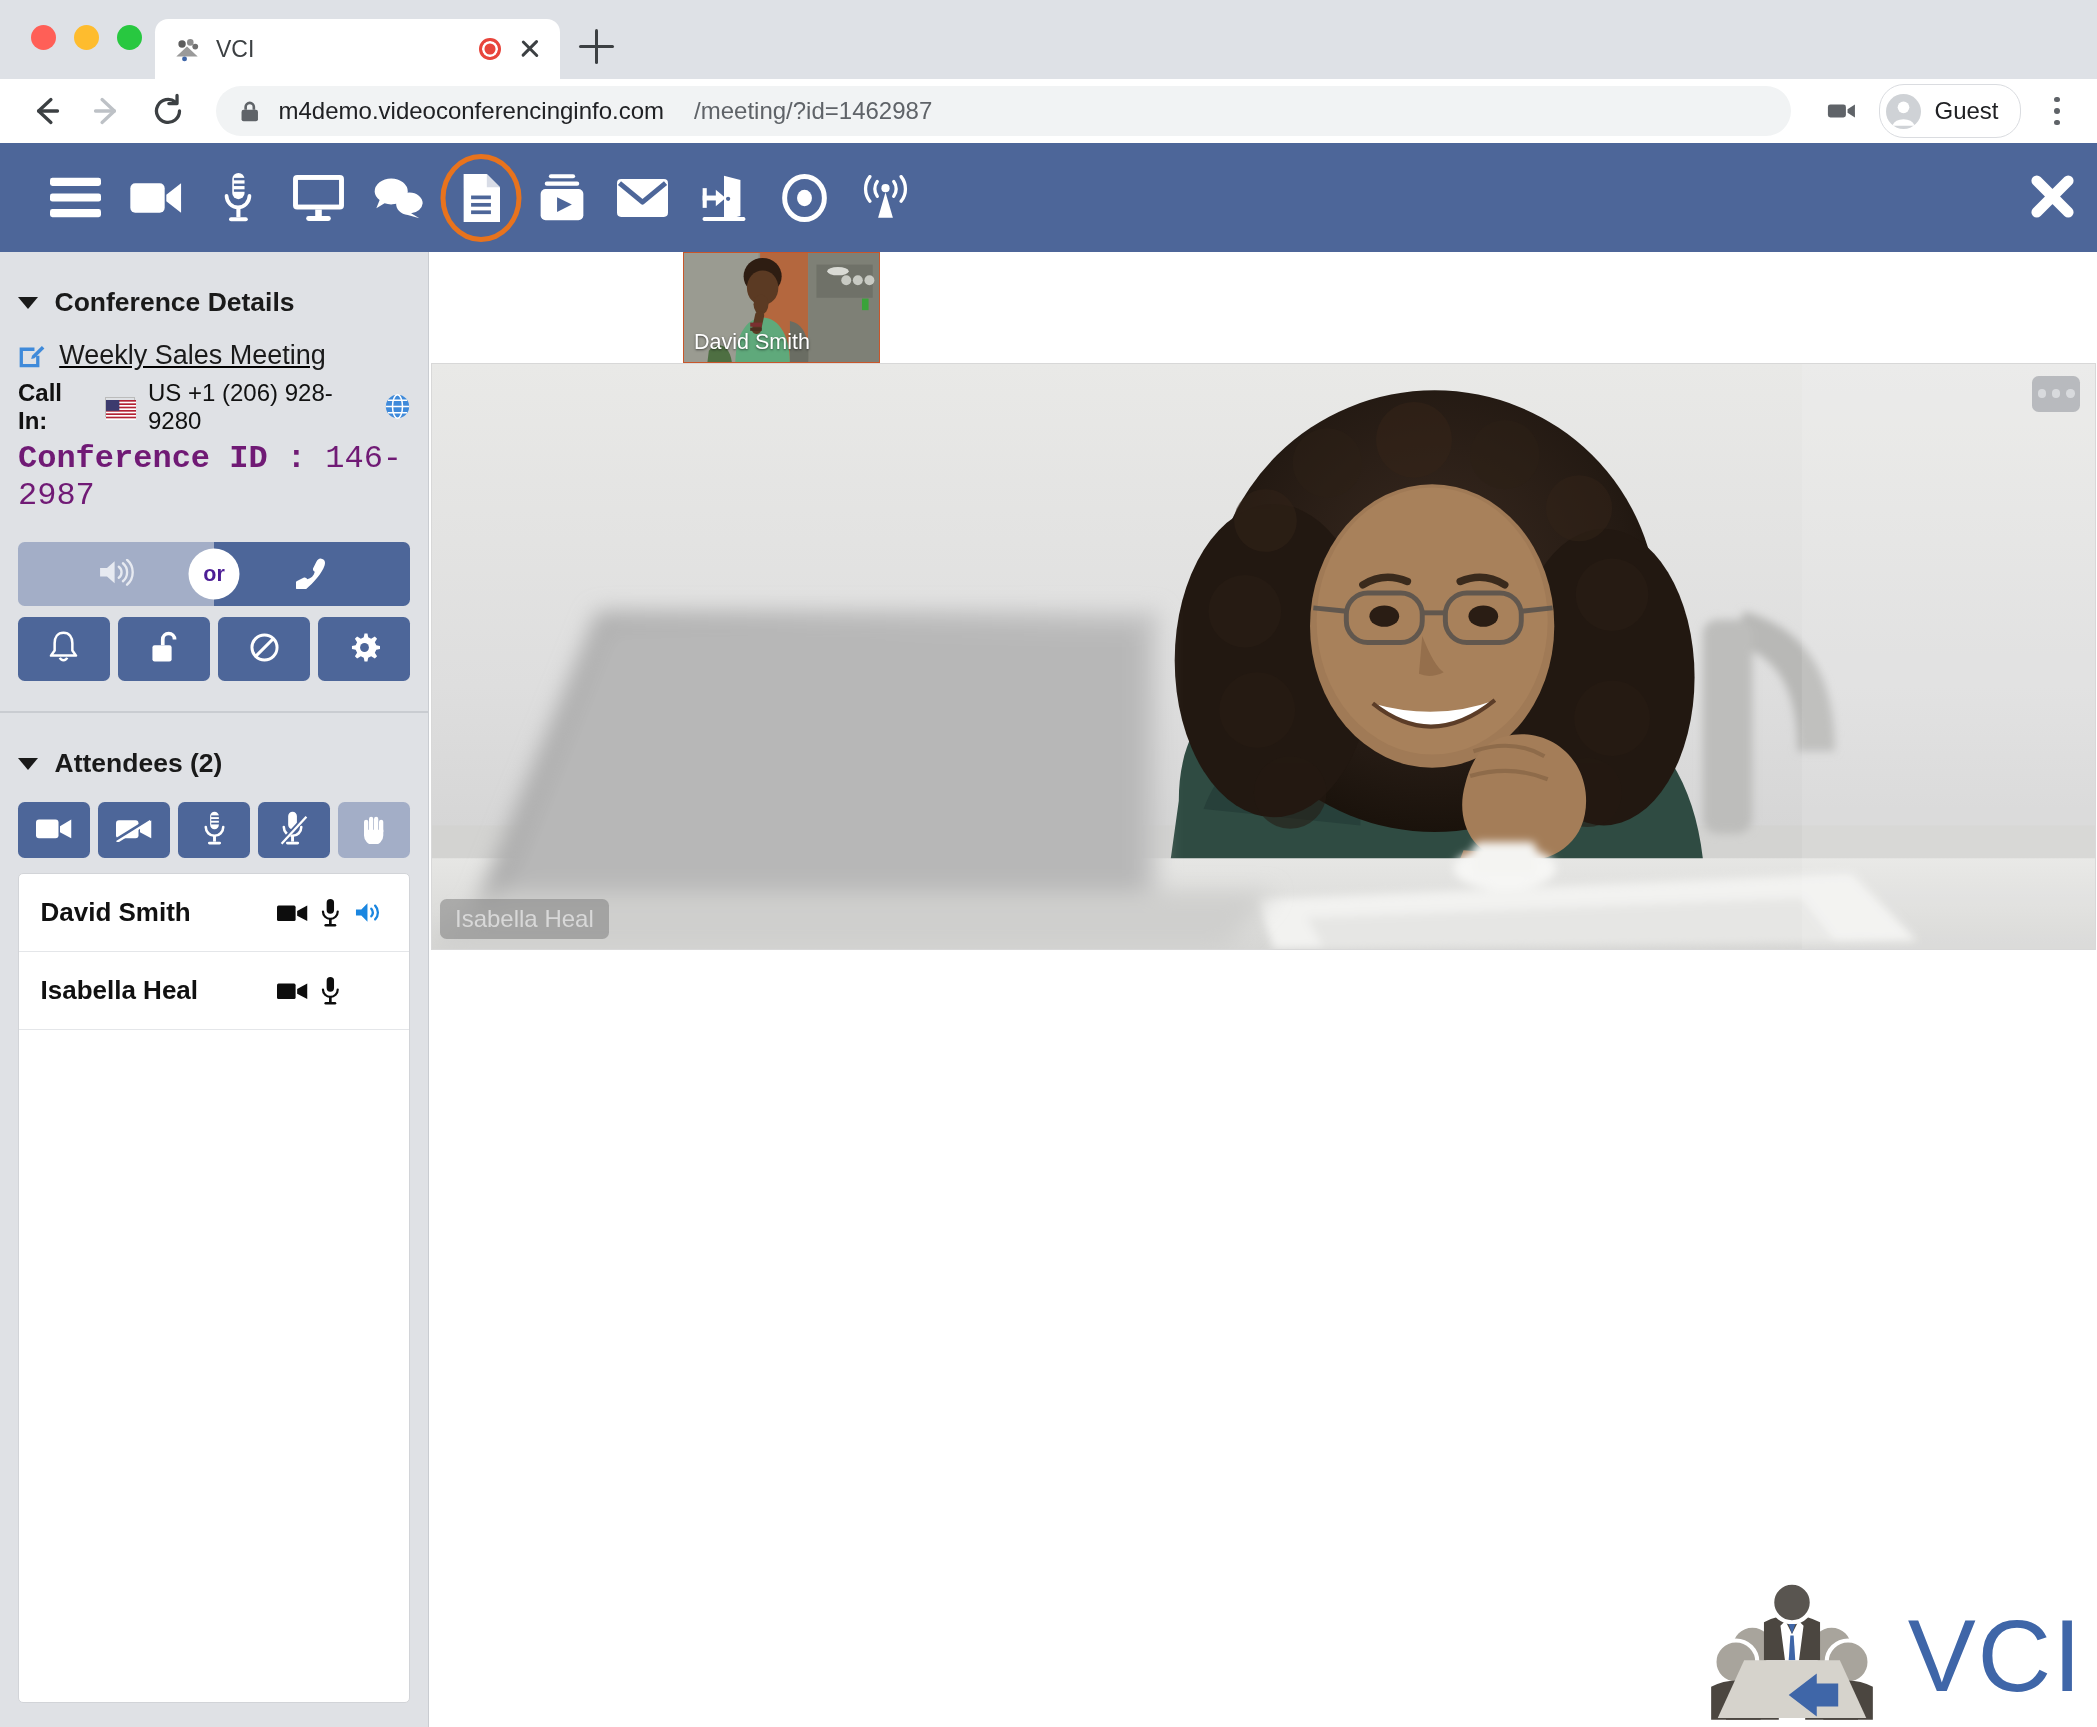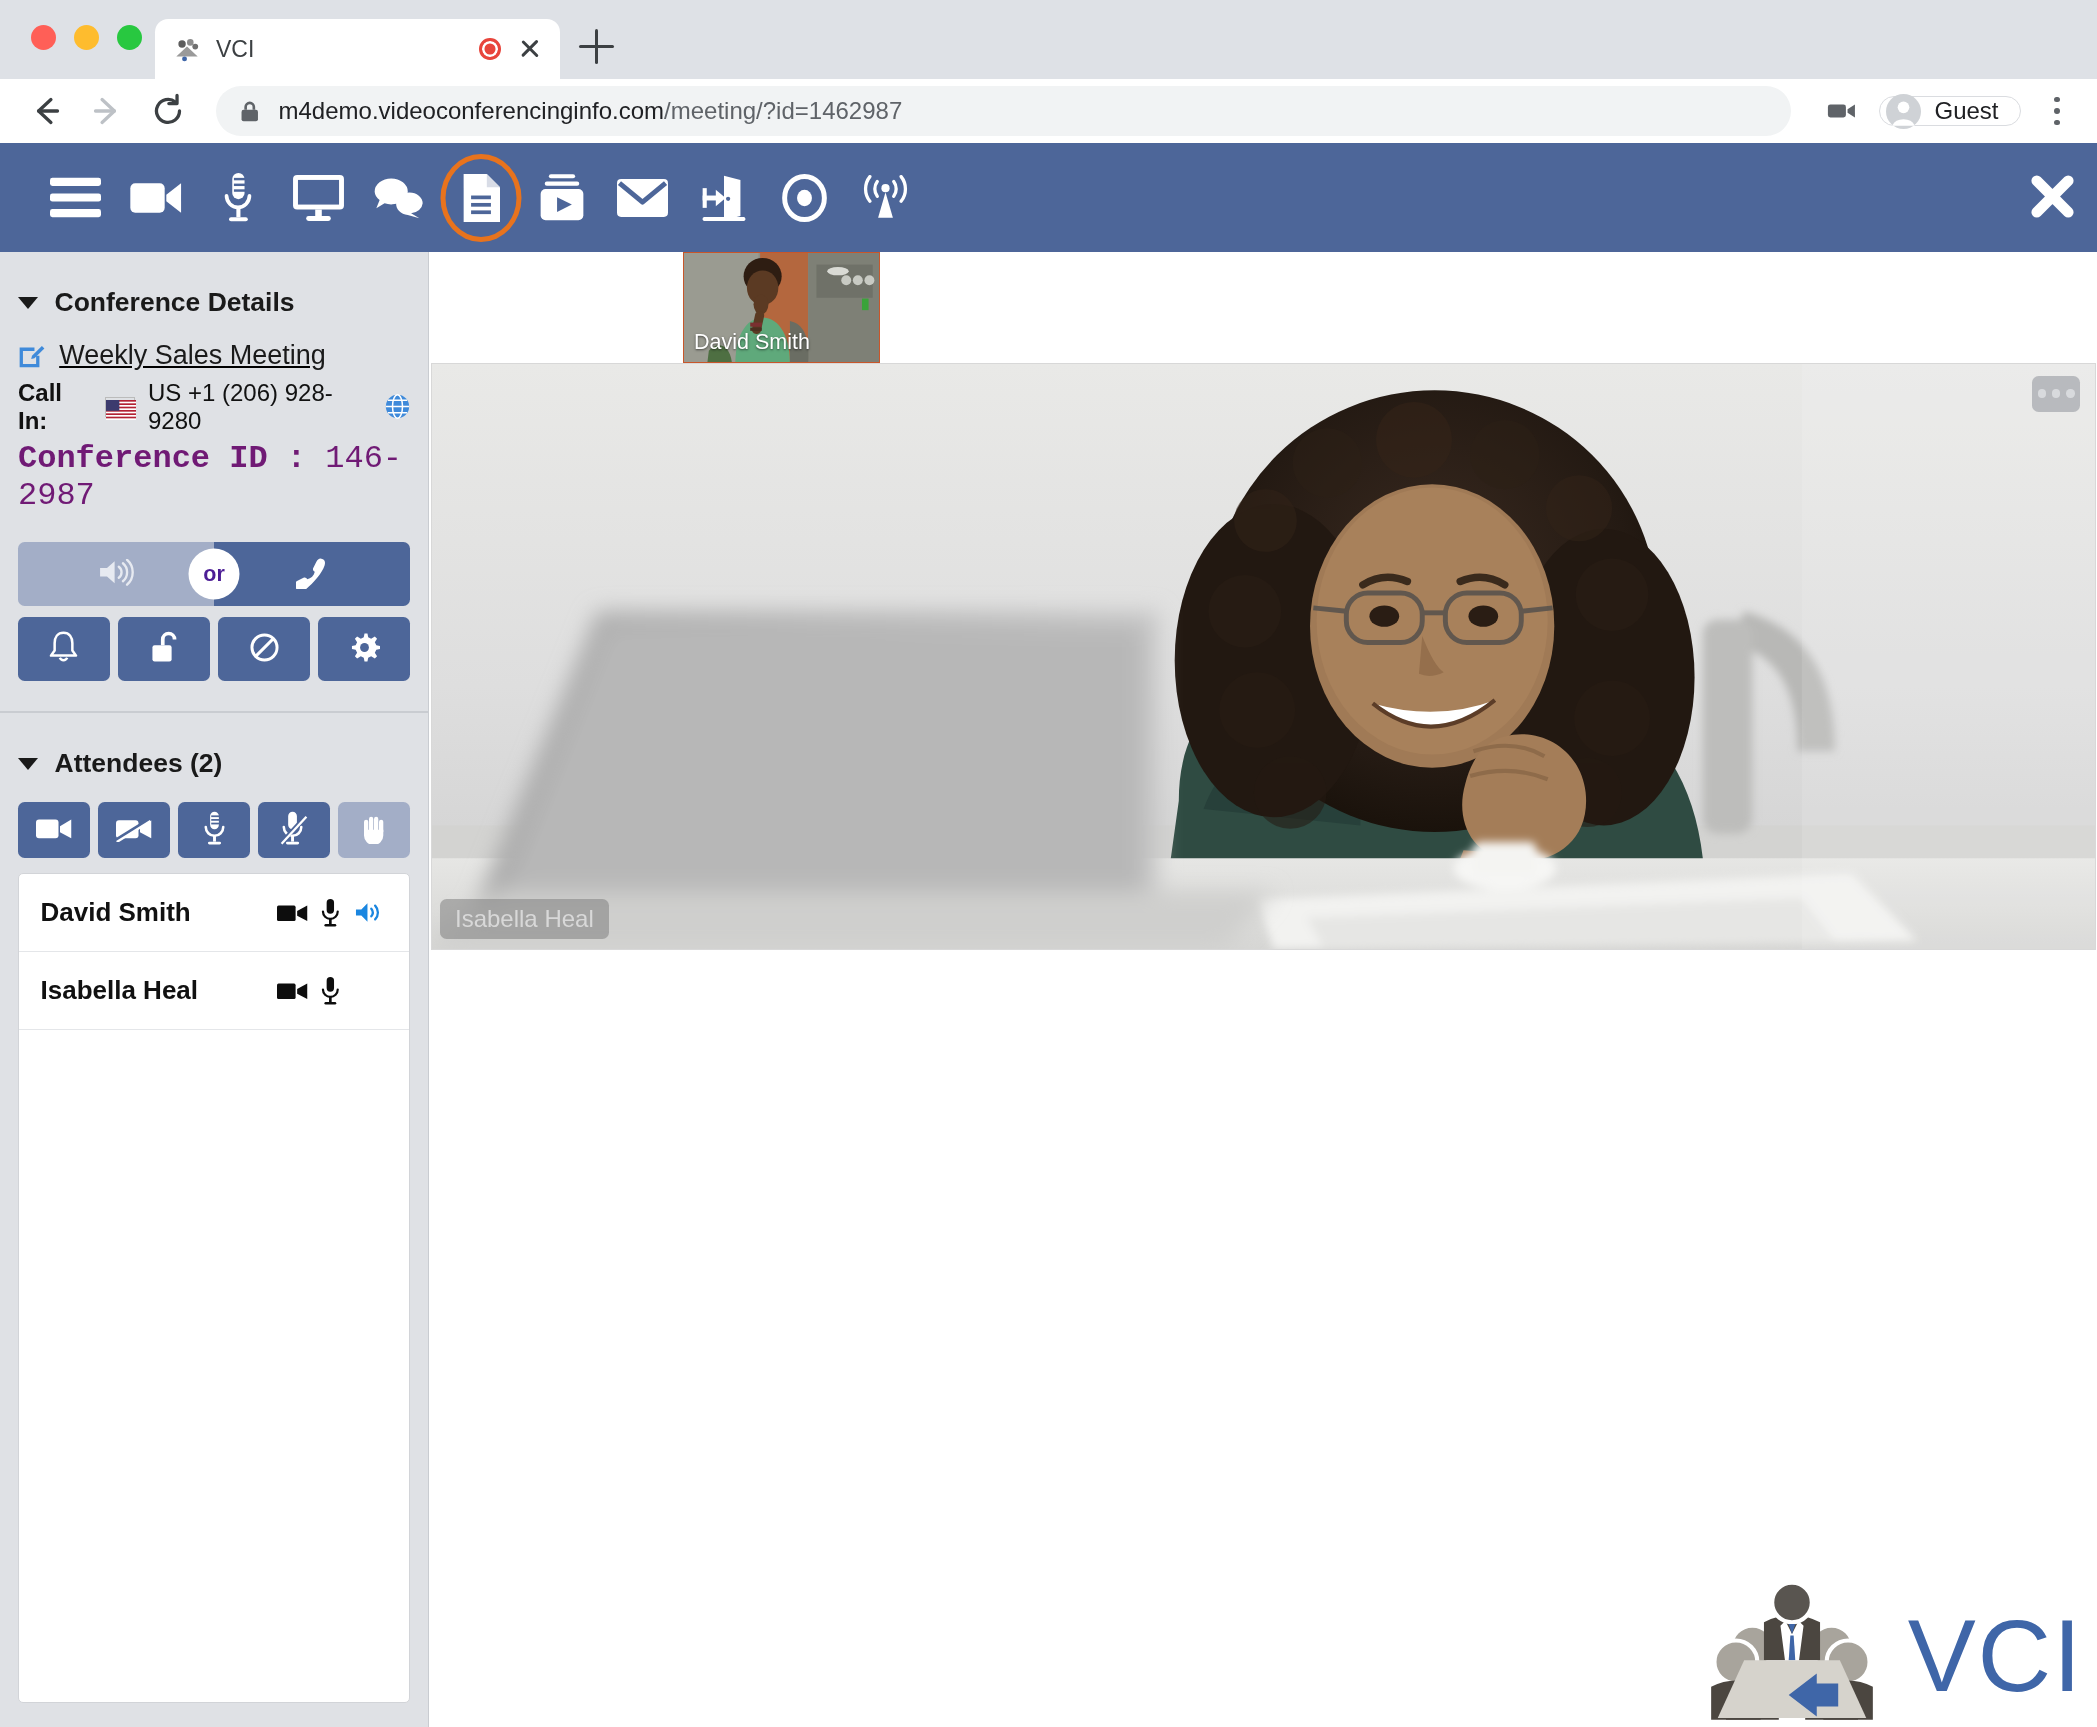--- a/index.html
+++ b/index.html
@@ -61,25 +61,25 @@
     padding: 0 23px; position: relative;
   }
   .nav-btn { width: 46px; height: 46px; margin-right: 15px; position: relative; flex: 0 0 auto; }
 
   .omnibox {
     flex: 1 1 auto; height: 50px; background: #f1f3f4; border-radius: 25px;
     display: flex; align-items: center; padding: 0 23px; margin: 0 11.6px 0 10px;
   }
   .lock-icon { width: 21.5px; height: 23px; margin-right: 18px; flex: 0 0 auto; }
   .url { font-size: 24px; color: #202124; white-space: nowrap; }
-  .url .dim { color: #5f6368; }
+  .url .dim { color: #5f6368; margin-left: 30px; }
 
   .cam-icon-chrome { width: 36px; height: 36px; margin: 0 20px; flex: 0 0 auto; }
   .profile-pill {
-    height: 30px; border: 1.7px solid #dadce0; border-radius: 25px;
+    height: 54px; border: 1.7px solid #dadce0; border-radius: 25px;
     display: flex; align-items: center; padding: 0 21.5px 0 6.6px; flex: 0 0 auto;
   }
   .avatar-circle { width: 35px; height: 35px; margin-right: 13.2px; }
   .profile-name { font-size: 24px; color: #202124; }
   .kebab { width: 36px; height: 41px; margin-left: 18px; position: relative; flex:0 0 auto;
            display:flex; flex-direction:column; align-items:center; justify-content:center; gap:5.8px; }
   .kebab i { width: 5.8px; height: 5.8px; border-radius: 50%; background: #5f6368; display:block; }
 
   
   .app-toolbar {

